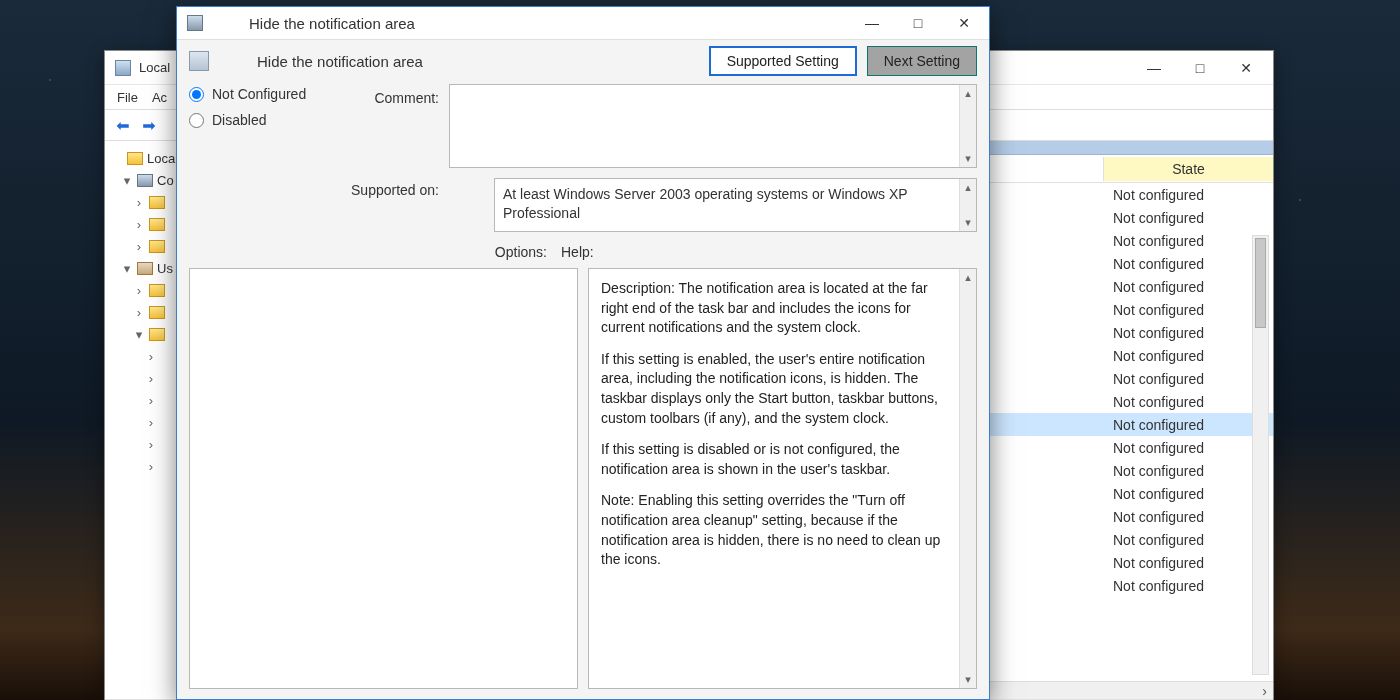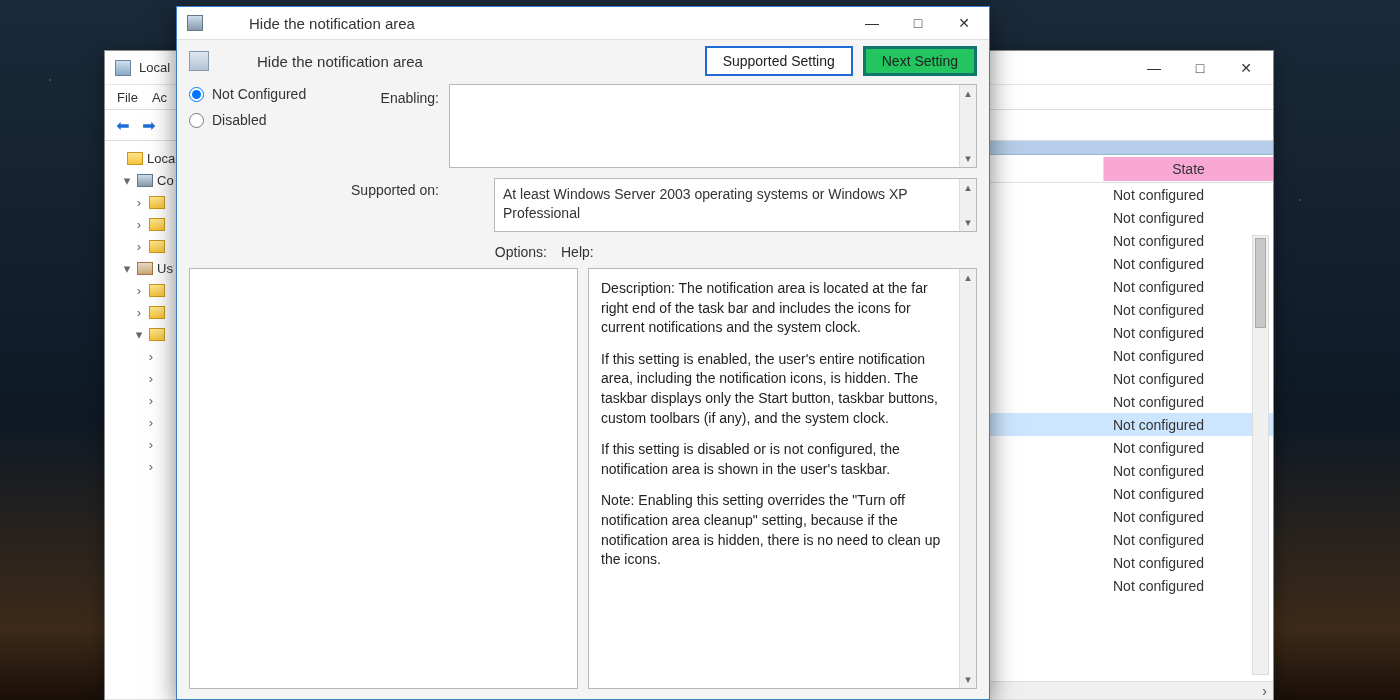--- a/index.html
+++ b/index.html
@@ -32,21 +32,21 @@
   .tree{width:80px;padding:6px 0 0 6px;font-size:13px;color:#333;overflow:hidden;}
   .tree-row{display:flex;align-items:center;gap:4px;height:22px;white-space:nowrap;}
   .tree-row .exp{width:12px;color:#666;text-align:center;}
   .folder{width:16px;height:13px;background:linear-gradient(#ffe68a,#f5c23c);border:1px solid #c9971e;}
   .tree-indent1{margin-left:10px;} .tree-indent2{margin-left:22px;} .tree-indent3{margin-left:34px;}
   .right-pane{flex:1;display:flex;flex-direction:column;border-left:1px solid #ddd;}
   .rpad{flex:1;}
   .header-row{height:28px;background:#fff;border-bottom:1px solid #e0e0e0;
     display:flex;align-items:center;}
   .hdr-state{margin-left:auto;width:170px;border-left:1px solid #e0e0e0;
-    text-align:center;font-size:14px;padding:4px 0;color:#333;background:#f9a8d4;}
+    text-align:center;font-size:14px;padding:4px 0;color:#333;background:#fef9c3;}
   .blue-band{height:14px;background:#b5cde8;border-bottom:1px solid #9ab6d4;}
   .list{flex:1;overflow:auto;}
   .row{display:flex;height:23px;align-items:center;font-size:14px;color:#333;}
   .row.sel{background:#cde6ff;}
   .row .maincol{flex:1;padding-left:8px;white-space:nowrap;overflow:hidden;text-overflow:ellipsis;}
   .row .state{width:170px;padding-left:10px;}
   .hscroll{height:18px;background:#f0f0f0;border-top:1px solid #ddd;
     display:flex;align-items:center;justify-content:flex-end;padding-right:6px;color:#555;font-size:14px;}
   .back-status{height:24px;border-top:1px solid #e0e0e0;display:flex;align-items:center;
     padding:0 10px;font-size:13px;color:#333;background:#f8f8f8;}
@@ -60,21 +60,21 @@
   .front-titlebar{height:32px;display:flex;align-items:center;padding:0 2px 0 10px;background:#fff;}
   .front-titlebar .icon{width:16px;height:16px;margin-right:8px;
     background:linear-gradient(#cde,#89a);border:1px solid #678;}
   .front-body{padding:6px 12px 10px 12px;background:#f4f4f4;height:calc(100% - 32px);
     border-top:1px solid #e0e0e0;display:flex;flex-direction:column;gap:8px;}
   .top-row{display:flex;align-items:center;gap:10px;}
   .top-row .icon{width:20px;height:20px;background:linear-gradient(#dde6ef,#b4c4d4);
     border:1px solid #8899aa;}
   .subtitle{font-size:15px;color:#333;margin-left:38px;}
   .nav-buttons{margin-left:auto;display:flex;gap:10px;}
-  .btn{height:30px;padding:0 16px;background:#22c55e;border:3px solid #0f766e;
+  .btn{height:30px;padding:0 16px;background:#a3a3a3;border:1px solid #0f766e;
     font-size:14px;color:#222;display:flex;align-items:center;}
   .btn.primary{background:#fff;border:2px solid #1e6bd6;}
   .config-row{display:flex;gap:10px;}
   .radios{display:flex;flex-direction:column;gap:10px;padding-top:2px;min-width:140px;}
   .radio{display:flex;align-items:center;gap:8px;font-size:14px;color:#333;}
   .radio input{width:15px;height:15px;margin:0;}
   .highlight{border:3px solid #e22;padding:3px 6px;margin-left:-9px;margin-top:-3px;margin-bottom:-3px;}
   .labels-col{display:flex;flex-direction:column;gap:6px;width:100px;}
   .flabel{font-size:14px;color:#333;text-align:right;padding-top:6px;}
   .fields-col{flex:1;display:flex;flex-direction:column;gap:10px;}
@@ -287,21 +287,21 @@
         <label class="radio">
           <input type="radio" name="cfg" checked="" style="">
           <span>Not Configured</span>
         </label>
         <label class="radio">
           <input type="radio" name="cfg" style="">
           <span>Disabled</span>
         </label>
       </div>
       <div class="labels-col">
-        <div class="flabel">Enabling:</div>
+        <div class="flabel">Comment:</div>
         <div style="height:58px"></div>
         <div class="flabel">Supported on:</div>
       </div>
       <div class="fields-col">
         <div class="textbox">
           <div class="content"></div>
           <div class="sb">
               <span>▴</span>
               <span>▾</span>
             </div>

